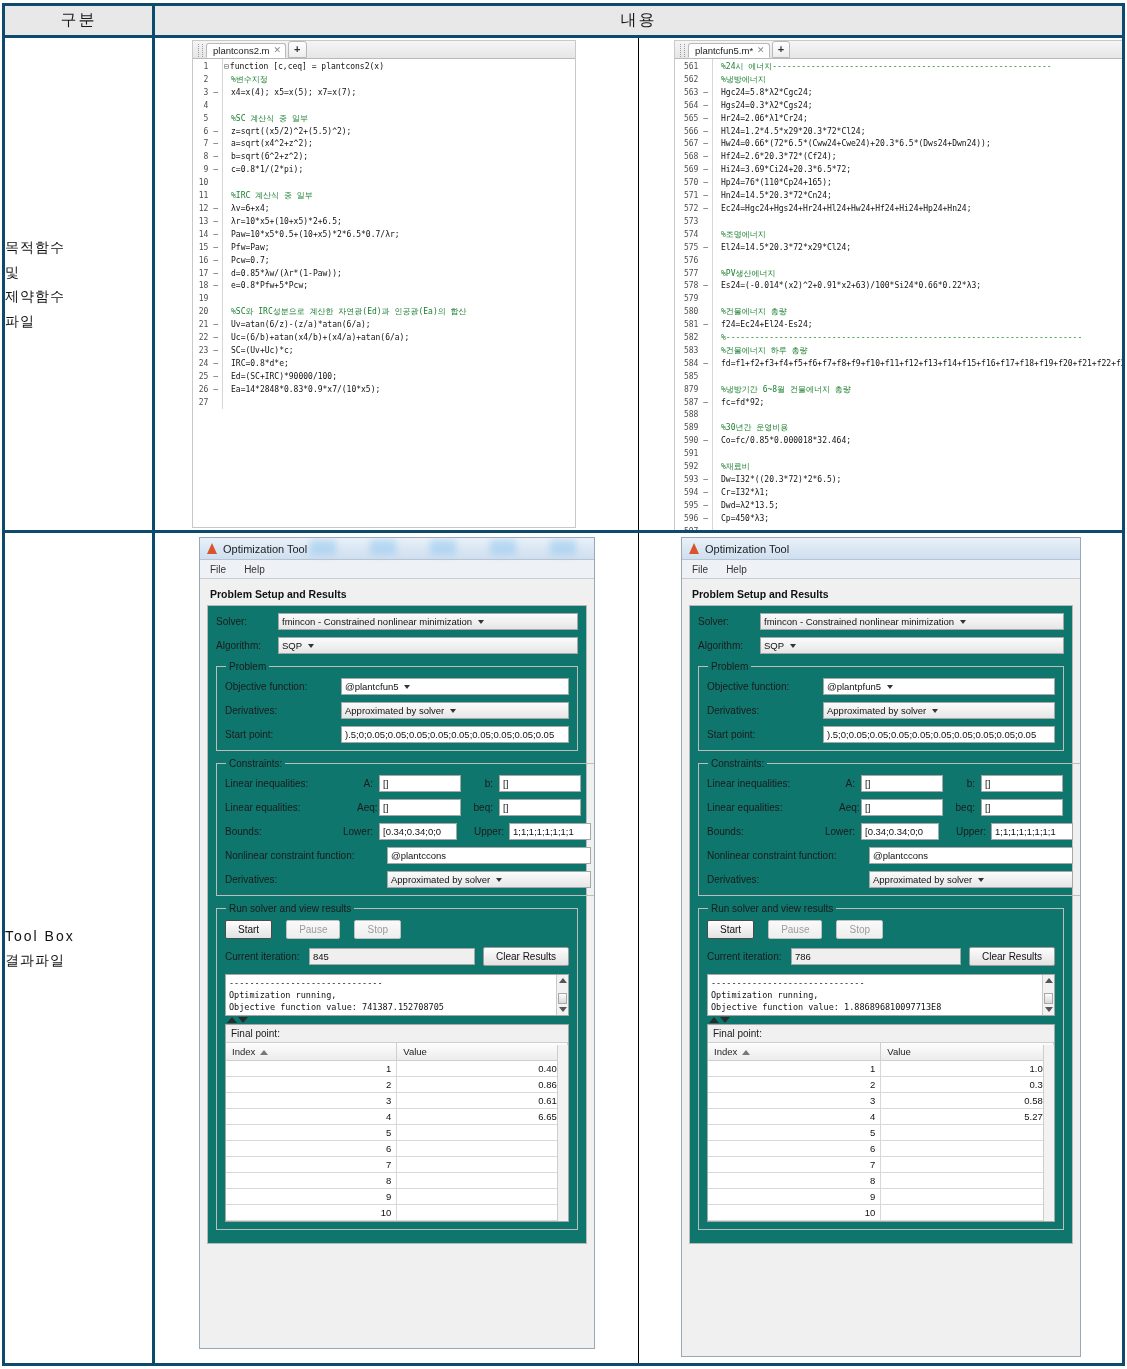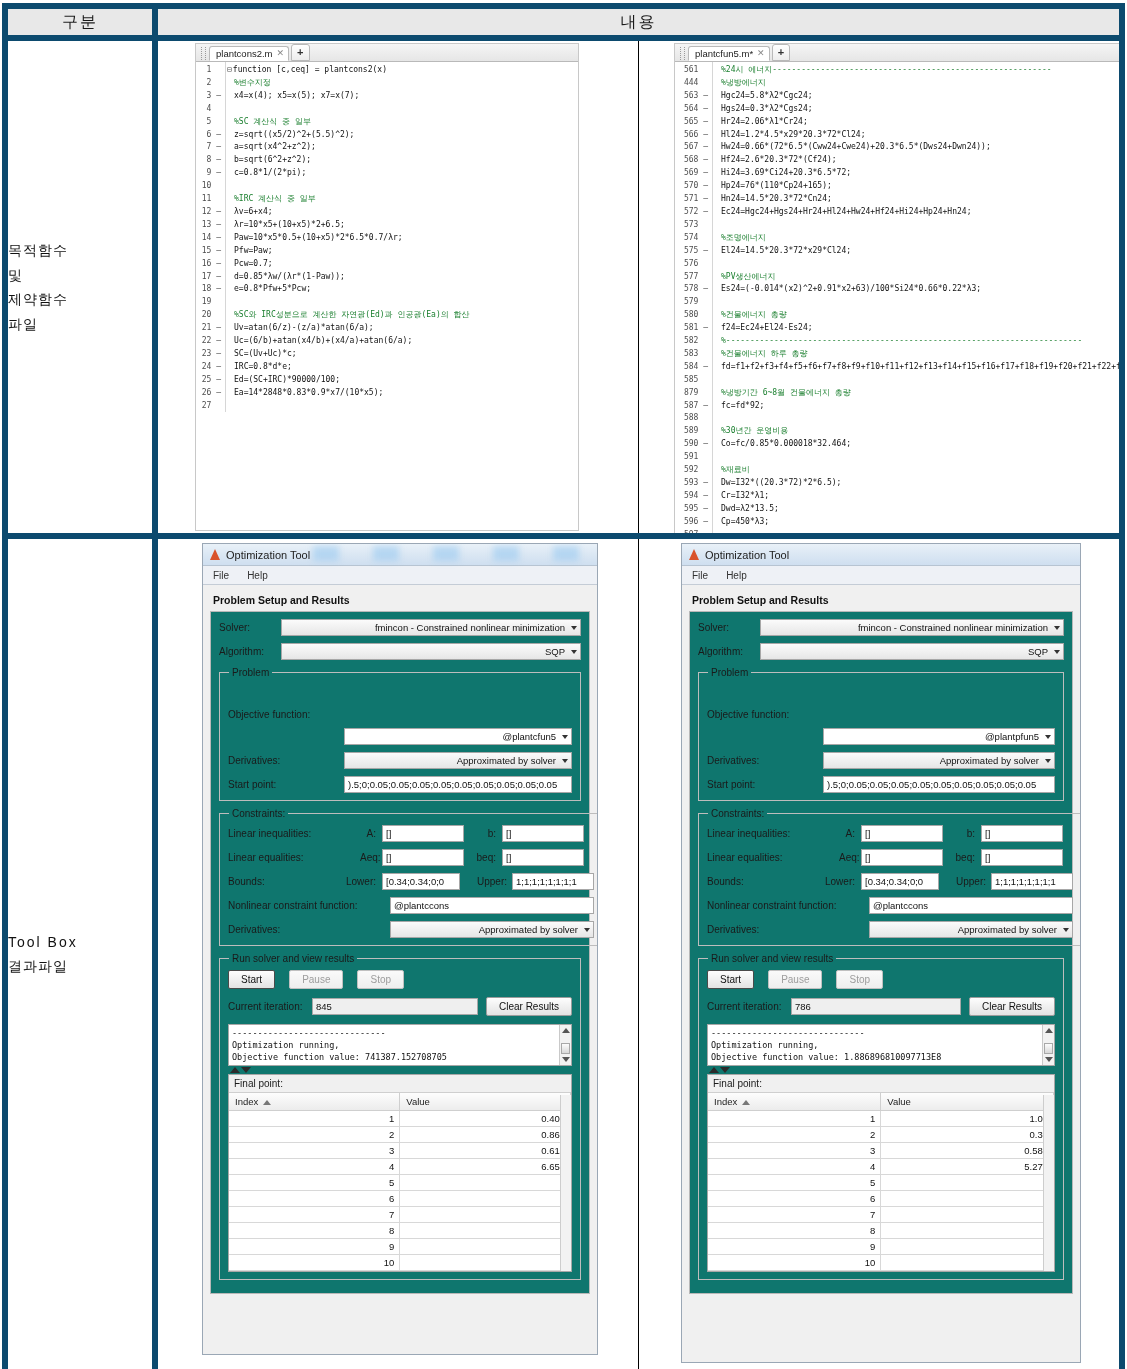--- a/index.html
+++ b/index.html
@@ -17,21 +17,21 @@
 
   
   table.doc {
     border-collapse: collapse;
     width: 1123px;
     margin: 3px 2px 0 2px;
     table-layout: fixed;
   }
   table.doc > tbody > tr > th,
   table.doc > tbody > tr > td {
-    border: 6px solid #0c4a6e;
+    border: 3px solid #0c4a6e;
     padding: 0;
     vertical-align: middle;
   }
   th.hdr {
     background: #e8e8e8;
     font-weight: normal;
     font-size: 16px;
     height: 32px;
     letter-spacing: 2px;
     color: #1a1a1a;
@@ -203,25 +203,25 @@
     display: flex; align-items: center;
     overflow: hidden; white-space: nowrap;
     color: #111;
   }
   .combo {
     background: linear-gradient(#fbfbfb,#e6e6e6);
     border: 1px solid #a7a7a7;
     height: 17px;
     font-size: 9.5px;
     padding: 1px 3px;
-    display: flex; align-items: center; justify-content: flex-end;
+    display: flex; align-items: center; justify-content: flex-start;
     overflow: hidden; white-space: nowrap;
     color: #111;
   }
-  .combo.white { background: #fff; margin-top: 44px; }
+  .combo.white { background: #fff; }
   .caret {
     width: 0; height: 0;
     border-left: 3.5px solid transparent;
     border-right: 3.5px solid transparent;
     border-top: 4px solid #333;
     margin-left: 6px; flex: 0 0 auto;
   }
   fieldset.grp {
     border: 1px solid #bdbdbd;
     margin: 0 0 7px 0;
@@ -371,21 +371,21 @@
                   <div class="ed-grip"></div>
                   <div class="ed-tab">
                     <span>plantcfun5.m*</span>
                     <span class="x">✕</span>
                   </div>
                   <div class="ed-plus">+</div>
                 </div>
                 <div class="ed-body">
                   <div class="ed-gutter wide" id="gut-right">
                       <div class="ln">561  </div>
-                      <div class="ln">444  </div>
+                      <div class="ln">562  </div>
                       <div class="ln">563 –</div>
                       <div class="ln">564 –</div>
                       <div class="ln">565 –</div>
                       <div class="ln">566 –</div>
                       <div class="ln">567 –</div>
                       <div class="ln">568 –</div>
                       <div class="ln">569 –</div>
                       <div class="ln">570 –</div>
                       <div class="ln">571 –</div>
                       <div class="ln">572 –</div>

